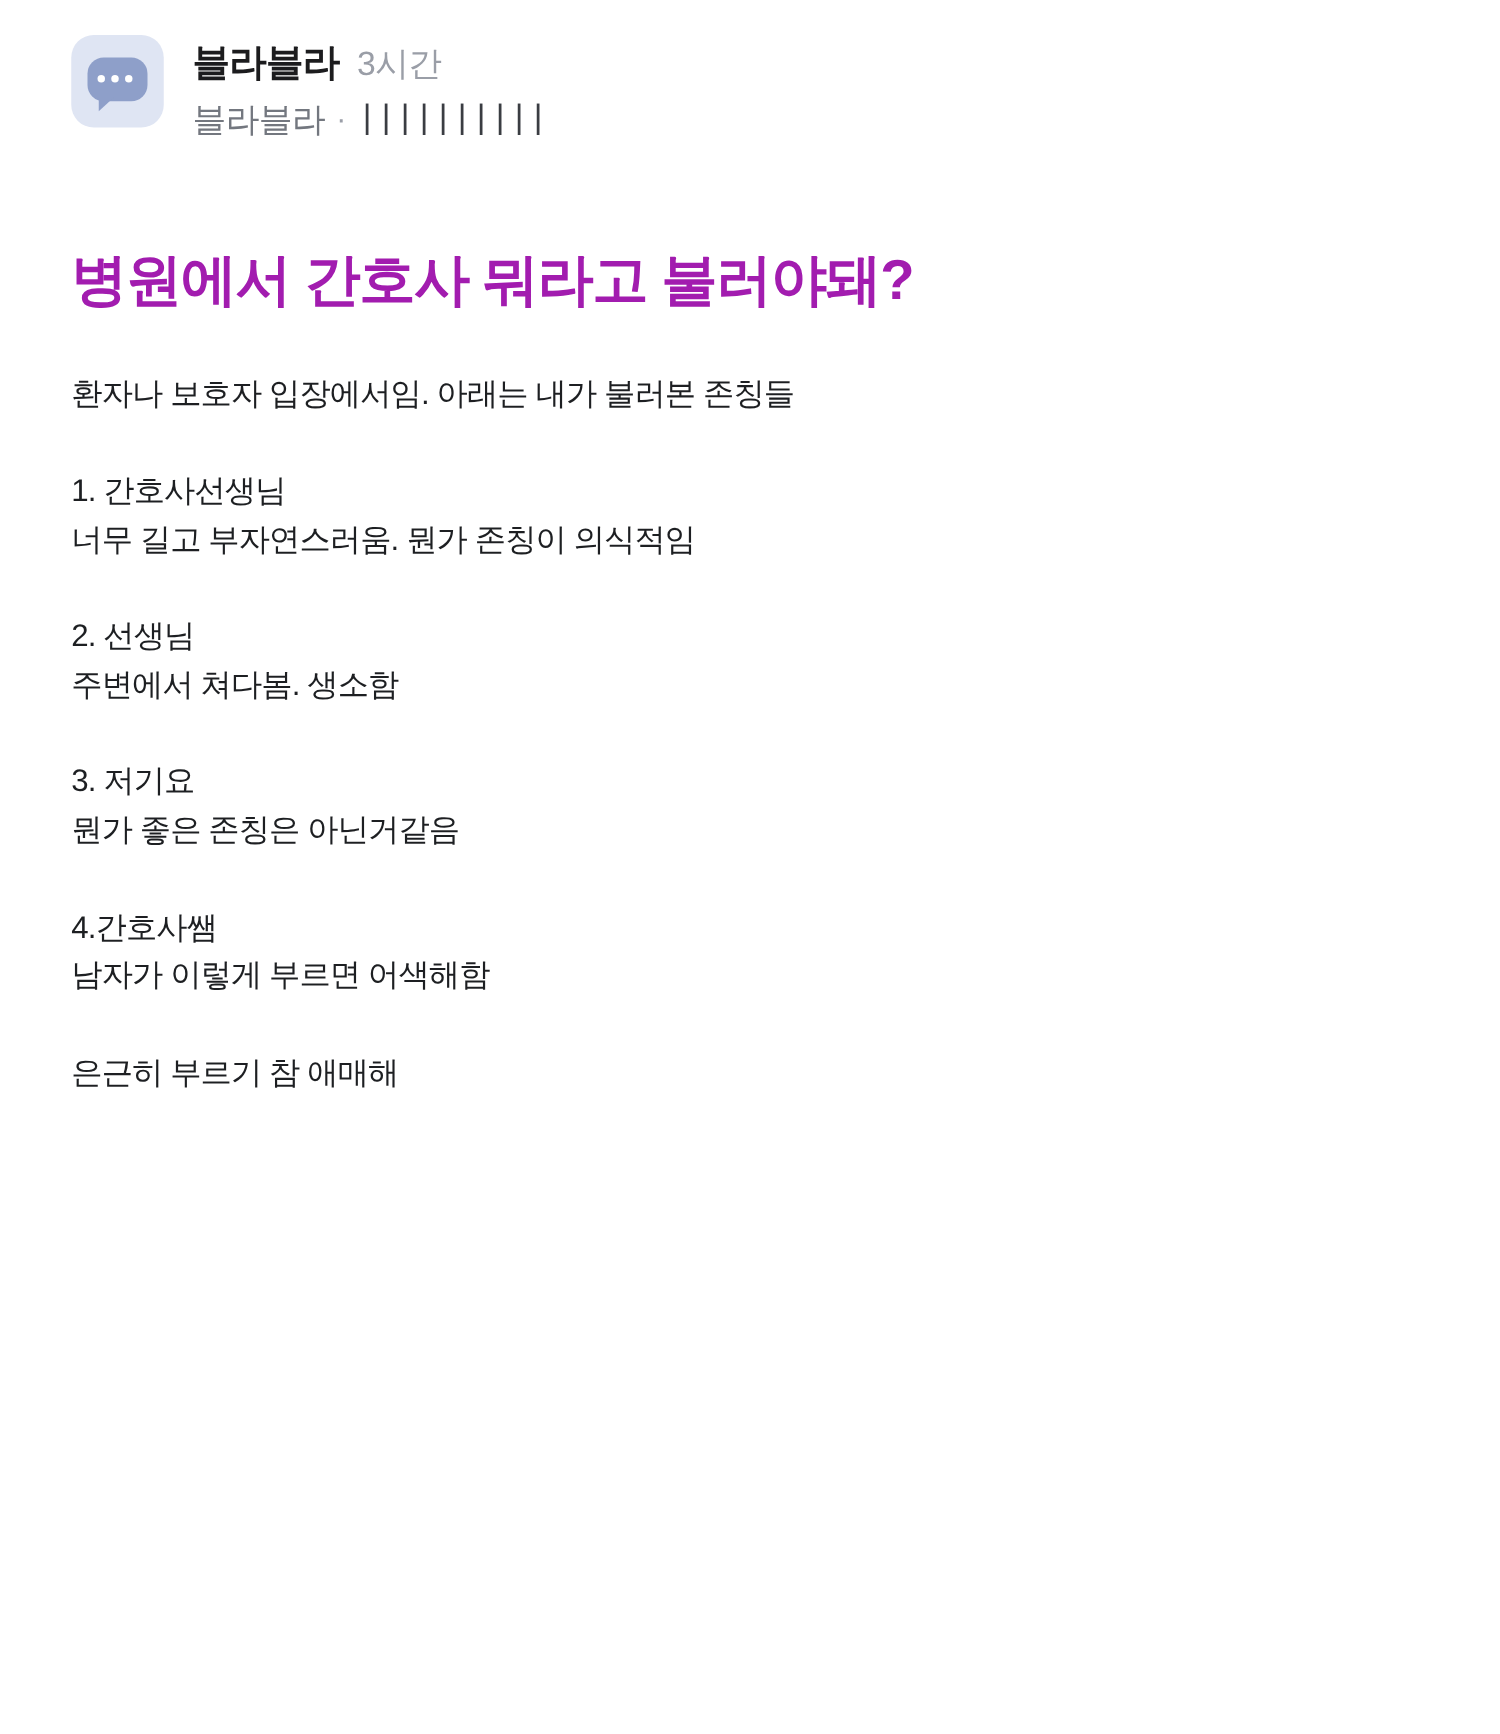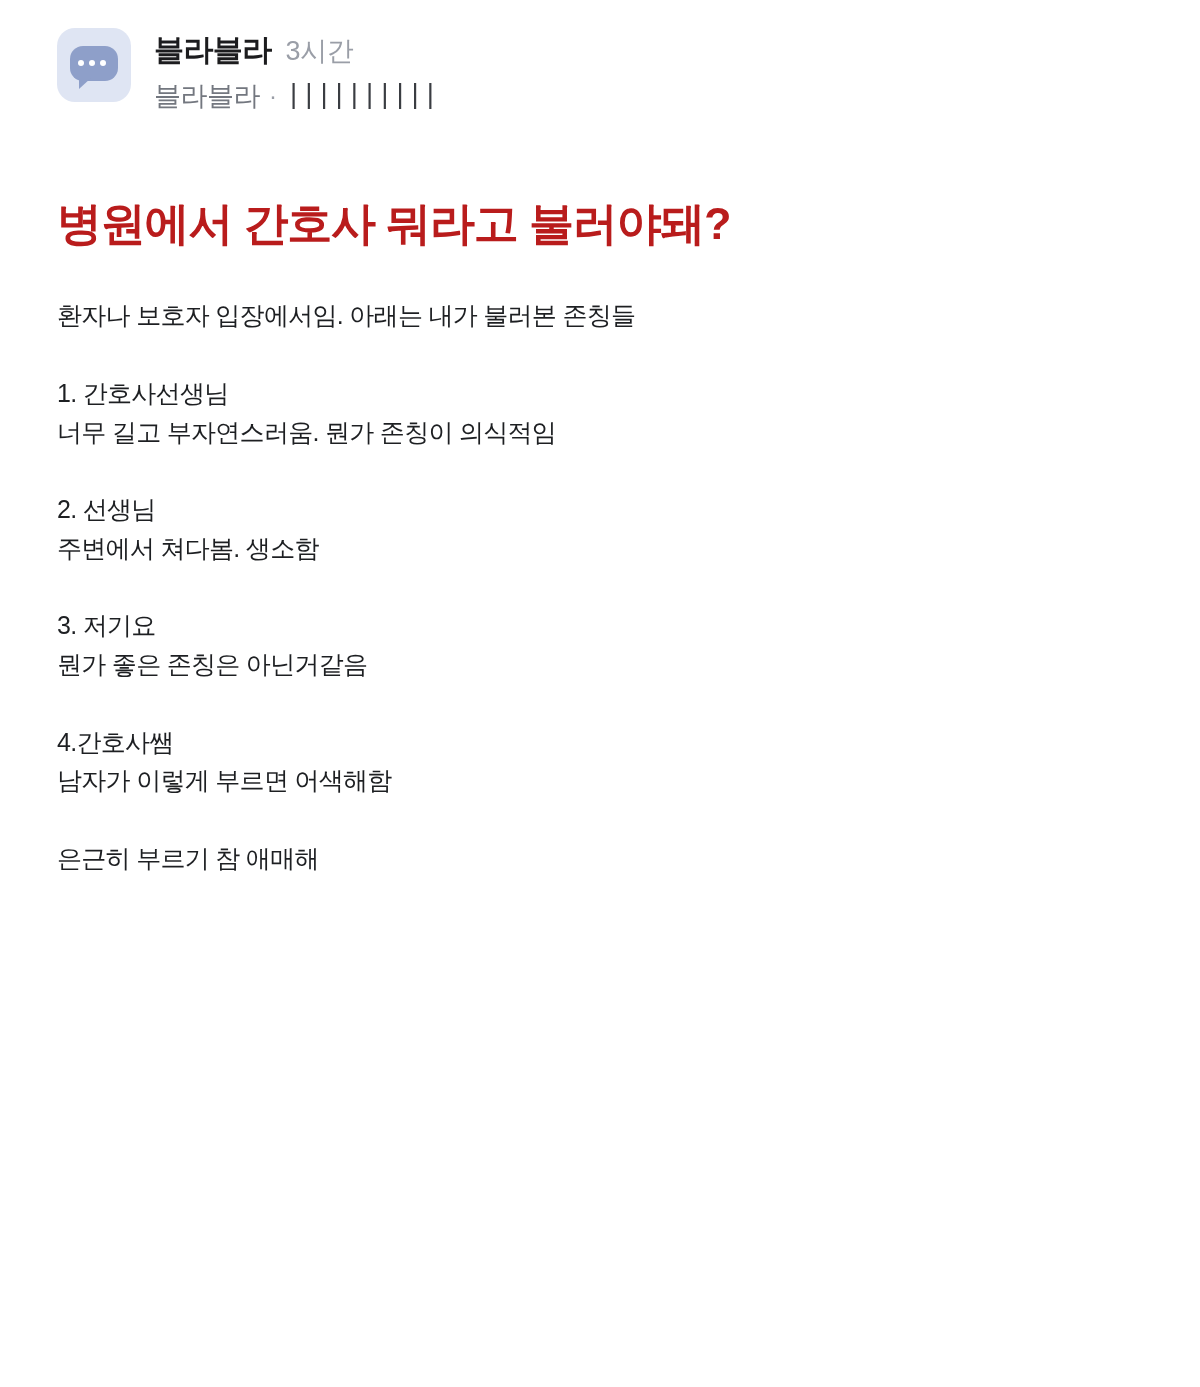--- a/index.html
+++ b/index.html
@@ -115,21 +115,21 @@
   }
 
   
   .post-body {
     padding: 0 57px;
     margin-top: 82px;
   }
   .post-title {
     font-size: 45px;
     font-weight: 700;
-    color: #b91c1c;
+    color: #a21caf;
     letter-spacing: -1.2px;
     line-height: 1.25;
     margin: 0 0 44px 0;
   }
   .post-content {
     font-size: 25px;
     line-height: 1.55;
     color: #1d1f22;
     letter-spacing: -0.7px;
     white-space: pre-wrap;

